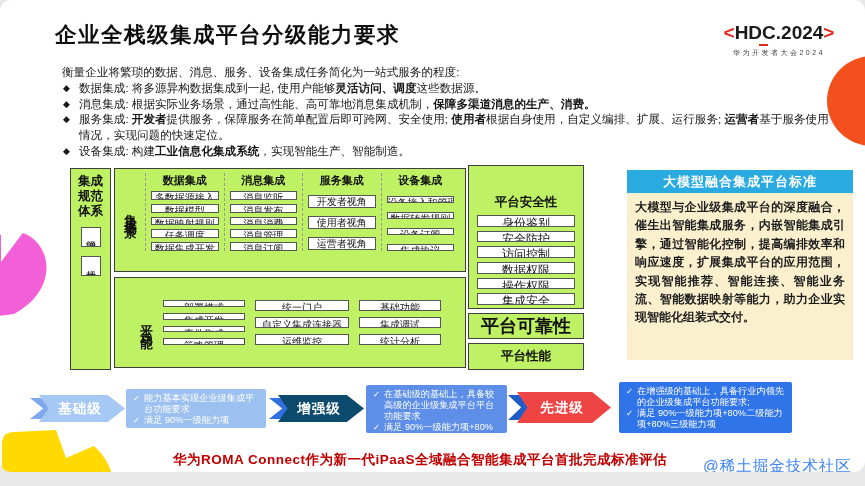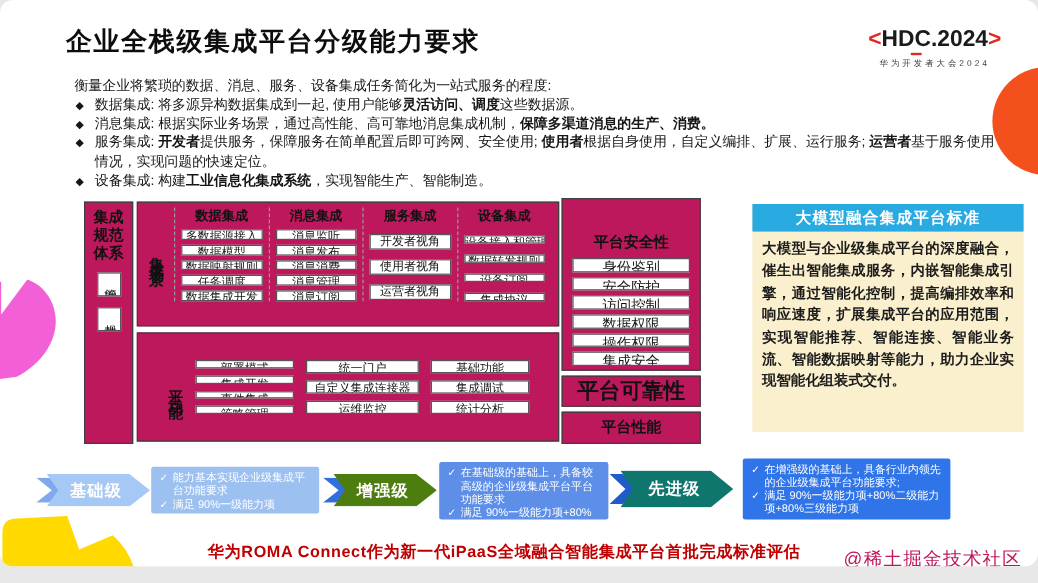--- a/index.html
+++ b/index.html
@@ -17,21 +17,21 @@
   .hdc-underline { position:absolute; left:56px; top:22px; width:9px; height:2px; background:#e0281e; }
   .hdc-sub { margin-top:4px; font-size:7px; letter-spacing:2.5px; color:#3c3c3c; white-space:nowrap; }
 
   
   .intro { position:absolute; left:62px; top:64px; width:770px; font-size:11.6px; line-height:15.8px; color:#161616; }
   .bullet { position:relative; padding-left:17px; }
   .bullet .diamond { position:absolute; left:1px; top:1px; font-size:9px; }
   .seg-b { font-weight:bold; }
 
   
-  .obox { position:absolute; border:1.5px solid #3f3f3f; background:#be185d; box-sizing:border-box; }
+  .obox { position:absolute; border:1.5px solid #3f3f3f; background:#bef264; box-sizing:border-box; }
   .ibox { border:1px solid #555; background:#fff; box-sizing:border-box; text-align:center; overflow:hidden; white-space:nowrap; }
 
   
   .spec-box { left:70px; top:168px; width:41px; height:202px; display:flex; flex-direction:column; align-items:center; padding-top:5px; }
   .spec-title { width:28px; font-weight:bold; font-size:12.5px; line-height:15px; word-break:break-all; text-align:center; }
   .spec-item { writing-mode:vertical-lr; text-orientation:upright; font-size:10px; letter-spacing:2px; padding:5px 2px; }
   .spec-item.first { margin-top:8px; }
   .spec-item.second { margin-top:9px; }
 
   
@@ -72,33 +72,33 @@
   
   .lv-arrow { position:absolute; }
   .lv-arrow .chev { position:absolute; left:0; top:3px; bottom:3px; width:24px;
     clip-path:polygon(0 0,45% 0,100% 50%,45% 100%,0 100%,55% 50%); }
   .lv-arrow .pennant { position:absolute; left:9px; top:0; right:0; bottom:0;
     clip-path:polygon(0 0,80% 0,100% 50%,80% 100%,0 100%,11% 50%);
     display:flex; align-items:center; justify-content:center;
     color:#fff; font-weight:bold; font-size:13.5px; letter-spacing:1px;
     padding:0 12px 0 8px; box-sizing:border-box; white-space:nowrap; }
   .a1 .chev { background:#7fa9ec; } .a1 .pennant { background:#a6c8f4; }
-  .a2 .chev { background:#2f6fe0; } .a2 .pennant { background:#4d7c0f; }
-  .a3 .chev { background:#1f5cc9; } .a3 .pennant { background:#0f766e; }
+  .a2 .chev { background:#2f6fe0; } .a2 .pennant { background:#0c4a6e; }
+  .a3 .chev { background:#1f5cc9; } .a3 .pennant { background:#ef4444; }
 
   .lv-box { position:absolute; border-radius:2px; color:#fff; padding:4px 5px 4px 3px; box-sizing:border-box; overflow:hidden; }
   .b1 { background:#9cc0f0; } .b2 { background:#5e8fe8; } .b3 { background:#2f74e8; }
   .lv-point { display:flex; font-size:9.2px; line-height:11px; }
   .lv-point .chk { width:15px; text-align:center; flex:none; font-size:8.5px; }
   .lv-point .txt { flex:1; }
 
   
   .statement { position:absolute; left:0; top:451px; width:840px; text-align:center;
     font-size:13.5px; font-weight:bold; color:#c00000; letter-spacing:0.5px; }
-  .watermark { position:absolute; left:703px; top:456px; font-size:15.5px; color:#be185d; letter-spacing:1px; }
+  .watermark { position:absolute; left:703px; top:456px; font-size:15.5px; color:#3b82f6; letter-spacing:1px; }
 
   
   .deco { position:absolute; pointer-events:none; }
   .deco-circle { left:827px; top:56px; width:90px; height:90px; border-radius:50%; background:#f4501e; }
 </style>
 </head>
 <body>
 
 <div id="page">
 

